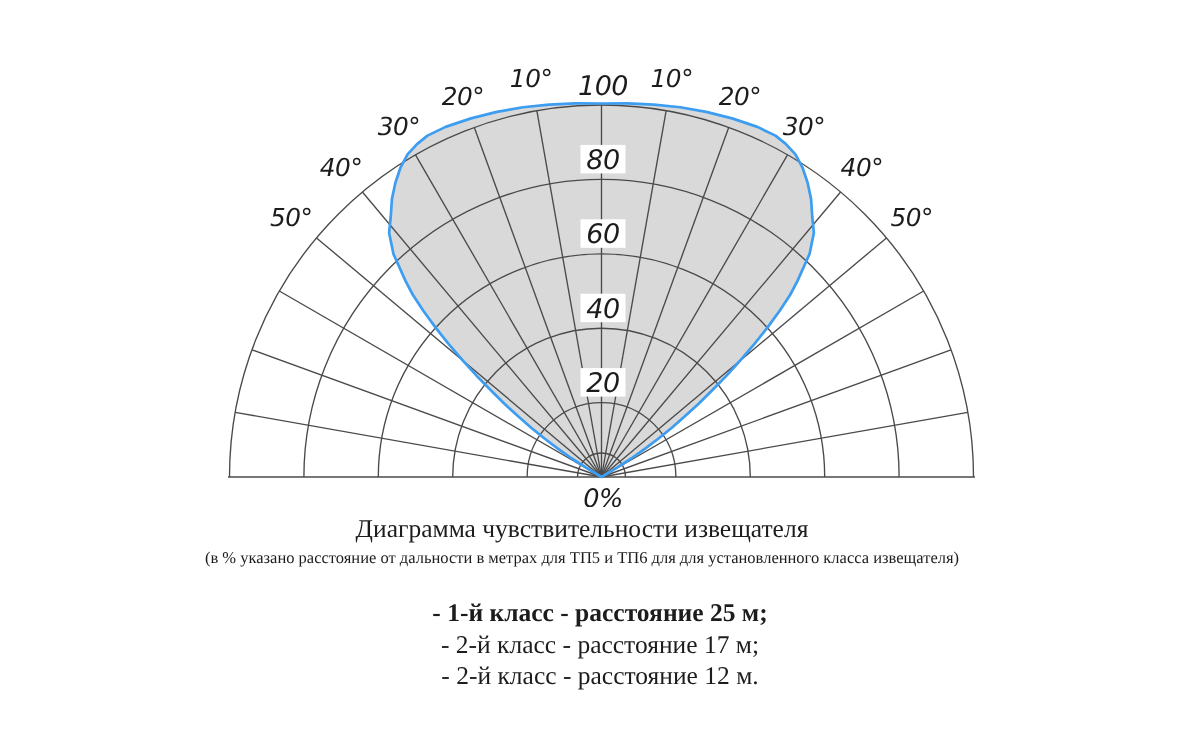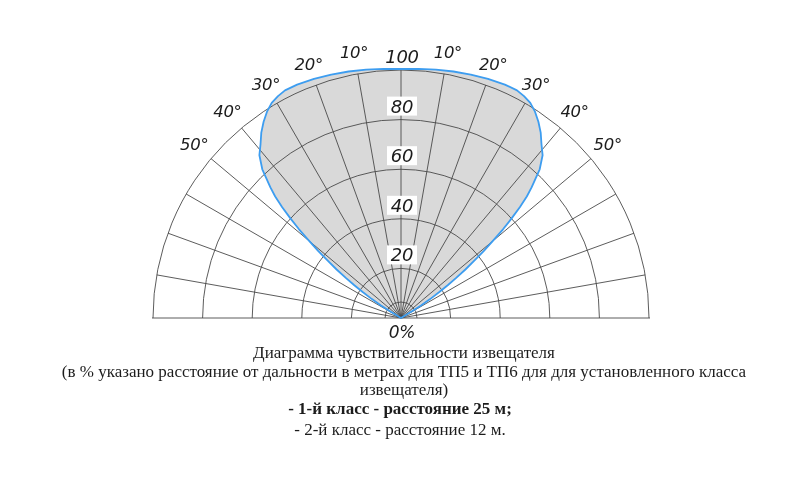--- a/index.html
+++ b/index.html
@@ -1,21 +1,21 @@
 <!DOCTYPE html>
 <html><head>
 <meta charset="utf-8">
 <style>
   html,body{margin:0;padding:0;background:#ffffff;}
   .page{position:relative;width:800px;height:500px;background:#fff;overflow:hidden;
         font-family:"Liberation Serif", serif;color:#1c1c1c;}
   .chart-wrap{position:absolute;left:0;top:0;width:800px;height:338px;}
-  .caption{position:absolute;left:16px;top:344px;width:776px;text-align:center;
+  .caption{position:absolute;left:0;top:344px;width:776px;text-align:center;
            font-size:17px;line-height:18px;}
-  .caption .sub{margin-top:1px;font-size:17px;}
+  .caption .sub{margin-top:1px;font-size:11px;}
   .footer{position:absolute;left:0;top:398px;width:800px;text-align:center;
           font-size:17px;line-height:21px;}
   .footer .bold{font-weight:bold;}
   svg text{font-family:"DejaVu Sans", sans-serif;font-style:italic;
            letter-spacing:-0.3px;fill:#1c1c1c;}
 </style>
 </head>
 <body>
 
 <div class="page">
@@ -72,16 +72,17 @@
       </svg>
   </div>
 
   <div class="caption">
     <div>Диаграмма чувствительности извещателя</div>
     <div class="sub">(в % указано расстояние от дальности в метрах для ТП5 и ТП6 для для установленного класса извещателя)</div>
   </div>
 
   <div class="footer">
     <div class="bold">- 1-й класс - расстояние 25 м;</div>
+    <div>- 2-й класс - расстояние 17 м;</div>
     <div>- 2-й класс - расстояние 12 м.</div>
   </div>
 
 </div>
 
 </body></html>

